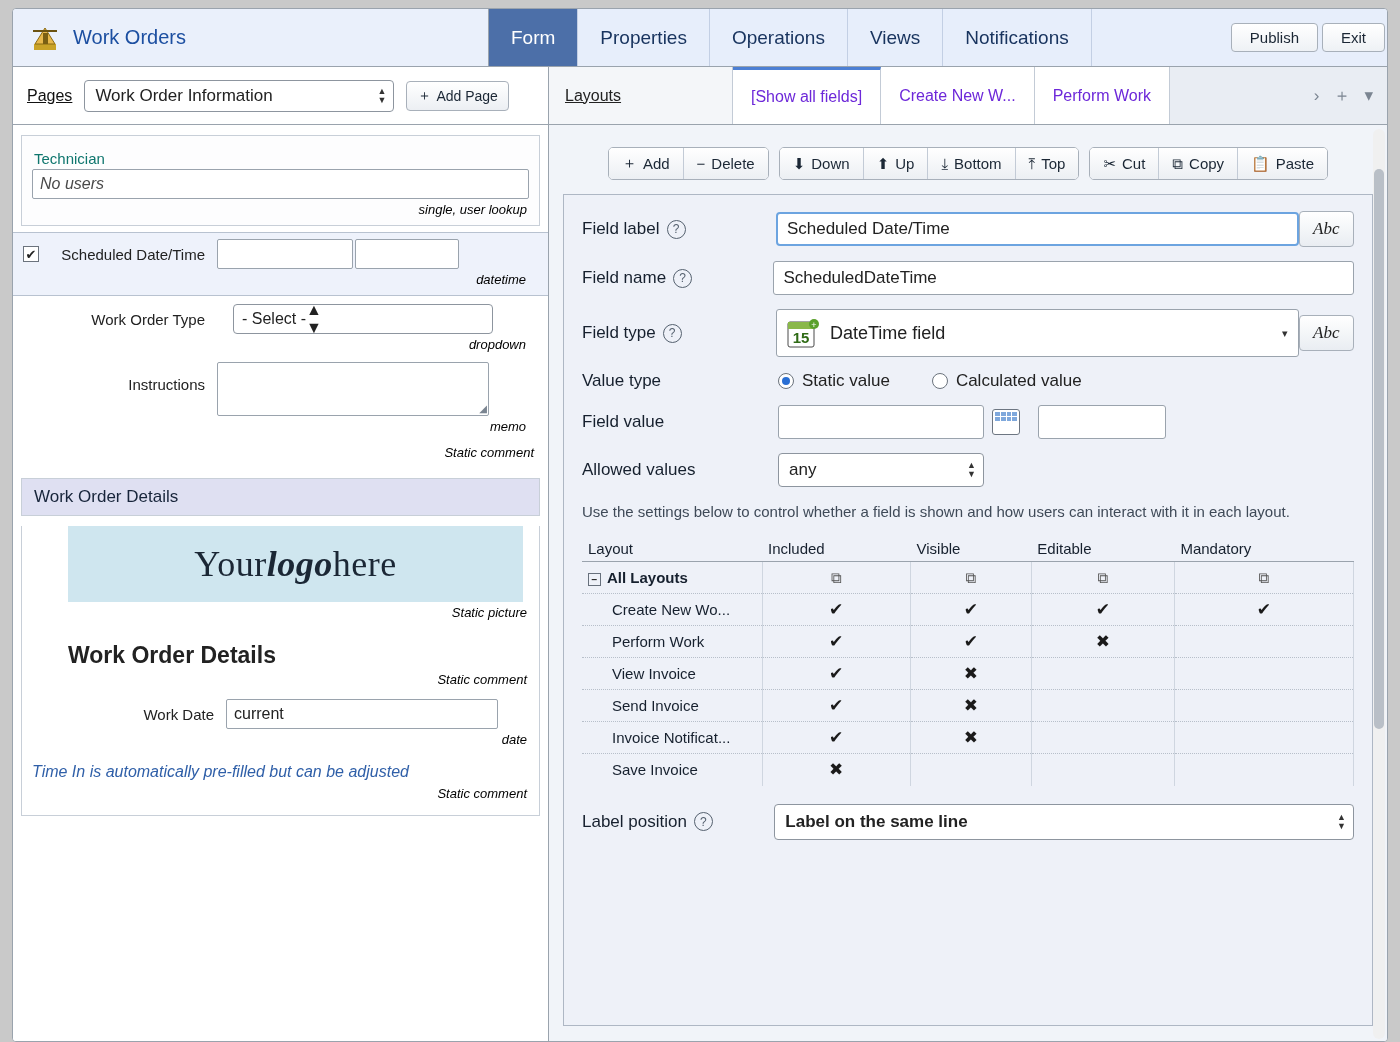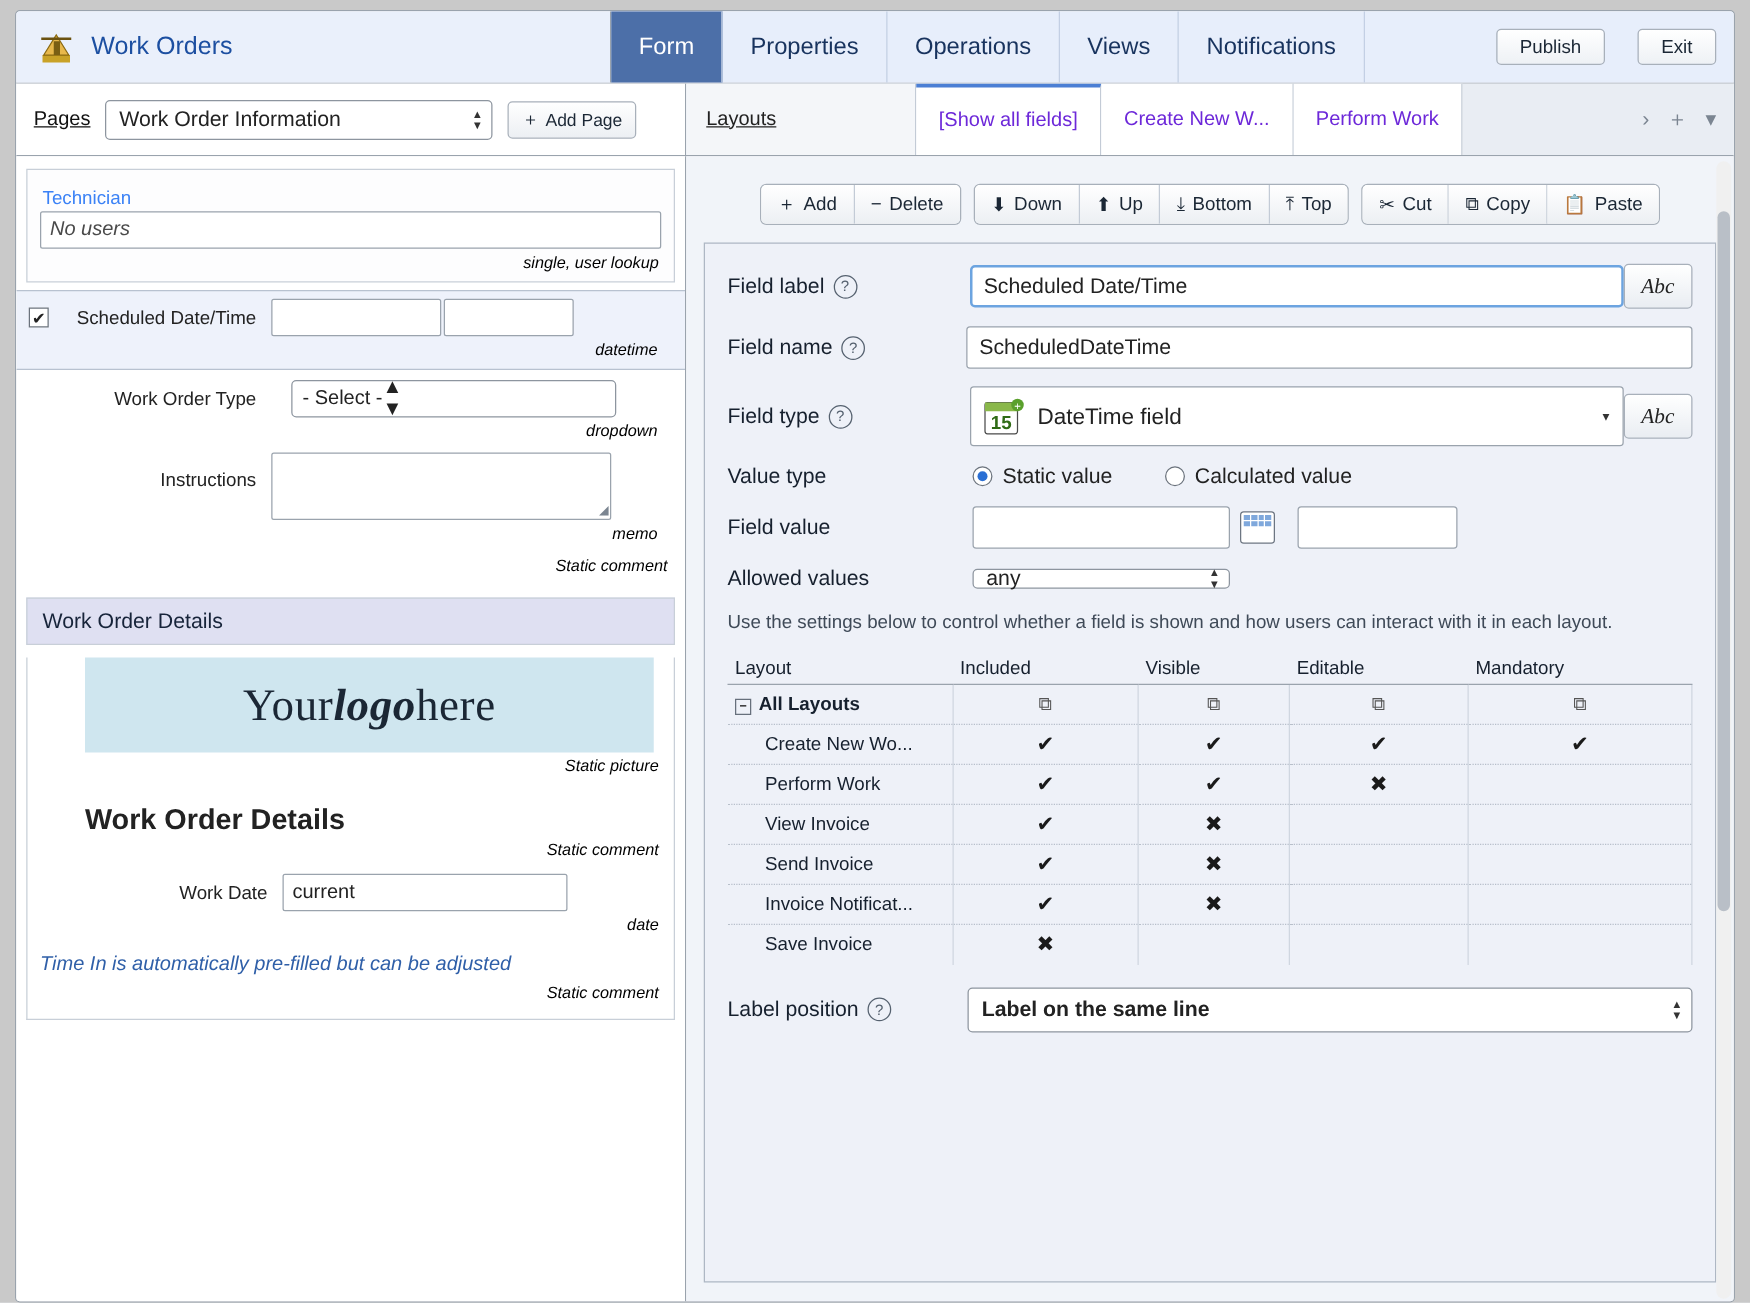--- a/index.html
+++ b/index.html
@@ -35,21 +35,21 @@
   .tabzone {
     flex: 1; background: #e7eefb;
     display: flex; align-items: stretch; position: relative;
   }
   .mtab {
     padding: 0 22px; display: flex; align-items: center;
     font-size: 19px; color: #18335e; cursor: default;
     border-right: 1px solid #c3cfe4;
   }
   .mtab.active { background: #4c6fa8; color: #fff; }
-  .topbtns { margin-left: auto; display: flex; align-items: center; gap: 26px; padding-right: 14px; }
+  .topbtns { margin-left: auto; display: flex; align-items: center; gap: 4px; padding-right: 2px; }
   .btn {
     background: linear-gradient(#ffffff, #eef1f5);
     border: 1px solid #a8b0ba; border-radius: 4px;
     padding: 5px 18px; font-size: 15px; color: #1b2735;
   }
 
   
   .row2 { display: flex; height: 58px; border-bottom: 1px solid #9aa3ad; background: #f4f6f9; }
   .pages-zone {
     width: 536px; display: flex; align-items: center; gap: 12px;
@@ -88,21 +88,21 @@
   .body { display: flex; height: calc(1034px - 58px - 58px); }
   .leftpane {
     width: 536px; border-right: 1px solid #9aa3ad; background: #fff;
     overflow: hidden; position: relative;
   }
   .rightpane { flex: 1; background: #f1f4f9; position: relative; overflow: hidden; }
 
   
   .fgroup { border: 1px solid #c8cfd8; margin: 8px 8px 0 8px; background: #fdfdfe; }
   .frow { display: flex; align-items: flex-start; padding: 8px 10px 0 10px; }
-  .flabel { width: 190px; text-align: right; padding-right: 12px; font-size: 15px; color: #3b82f6; padding-top: 6px; }
+  .flabel { width: 190px; text-align: right; padding-right: 12px; font-size: 15px; color: #0f766e; padding-top: 6px; }
   .inp {
     width: 100%; height: 30px; border: 1px solid #9aa3ad; background: #fff;
     border-radius: 2px; padding: 0 7px; font-size: 16px; display: flex; align-items: center;
   }
   .inp.placeholder { font-style: italic; color: #4a4a4a; }
   .ftype { text-align: right; font-style: italic; font-size: 13px; color: #000000; padding: 3px 12px 8px 0; }
   .sel-inline {
     border: 1px solid #8d959f; border-radius: 4px; height: 30px;
     display: flex; align-items: center; padding: 0 26px 0 8px; font-size: 16px;
     position: relative; background: #fff; margin-left: 16px;
@@ -317,21 +317,21 @@
         <div class="logo-box">
           <span class="thin">Your</span>
             <i>logo</i>
             <span class="thin">here</span>
         </div>
         <div class="ftype">Static picture</div>
         <div class="bigheading">Work Order Details</div>
         <div class="ftype">Static comment</div>
         <div style="display:flex;align-items:center;padding:4px 10px 0 10px;">
           <span style="width:194px;text-align:right;padding-right:12px;font-size:15px;">Work Date</span>
-          <span class="inp" style="width:228px;text-align:center;">current</span>
+          <span class="inp" style="width:272px;text-align:center;">current</span>
         </div>
         <div class="ftype">date</div>
         <div class="comment">Time In is automatically pre-filled but can be adjusted</div>
         <div class="ftype">Static comment</div>
       </div>
     </div>
 
     <div class="rightpane">
 
       <div class="rtoolbar">
@@ -445,21 +445,21 @@
                 <i></i>
                 <i></i>
                 <i></i>
               </span>
           </span>
           <div class="pinput" style="width:128px;margin-left:18px;"></div>
         </div>
 
         <div class="prow">
           <div class="plabel">Allowed values</div>
-          <div class="selectbox" style="width:206px;height:16px;font-size:17px;">
+          <div class="selectbox" style="width:206px;height:34px;font-size:17px;">
             <span>any</span>
             <span class="arrows">▲<br>▼</span>
           </div>
         </div>
 
         <div class="hint">Use the settings below to control whether a field is shown and how users can interact with it in each layout.</div>
 
         <table class="grid">
           <thead>
             <tr>

